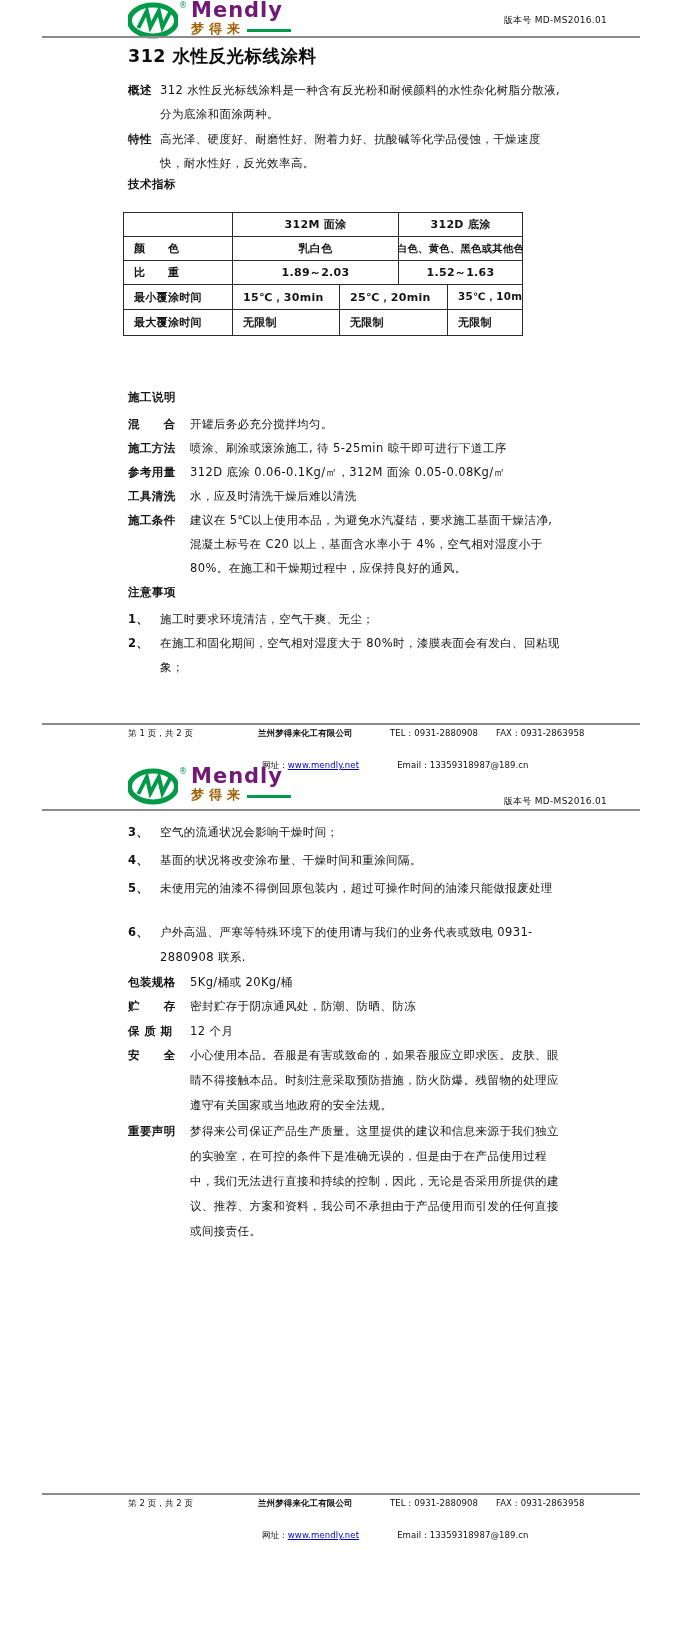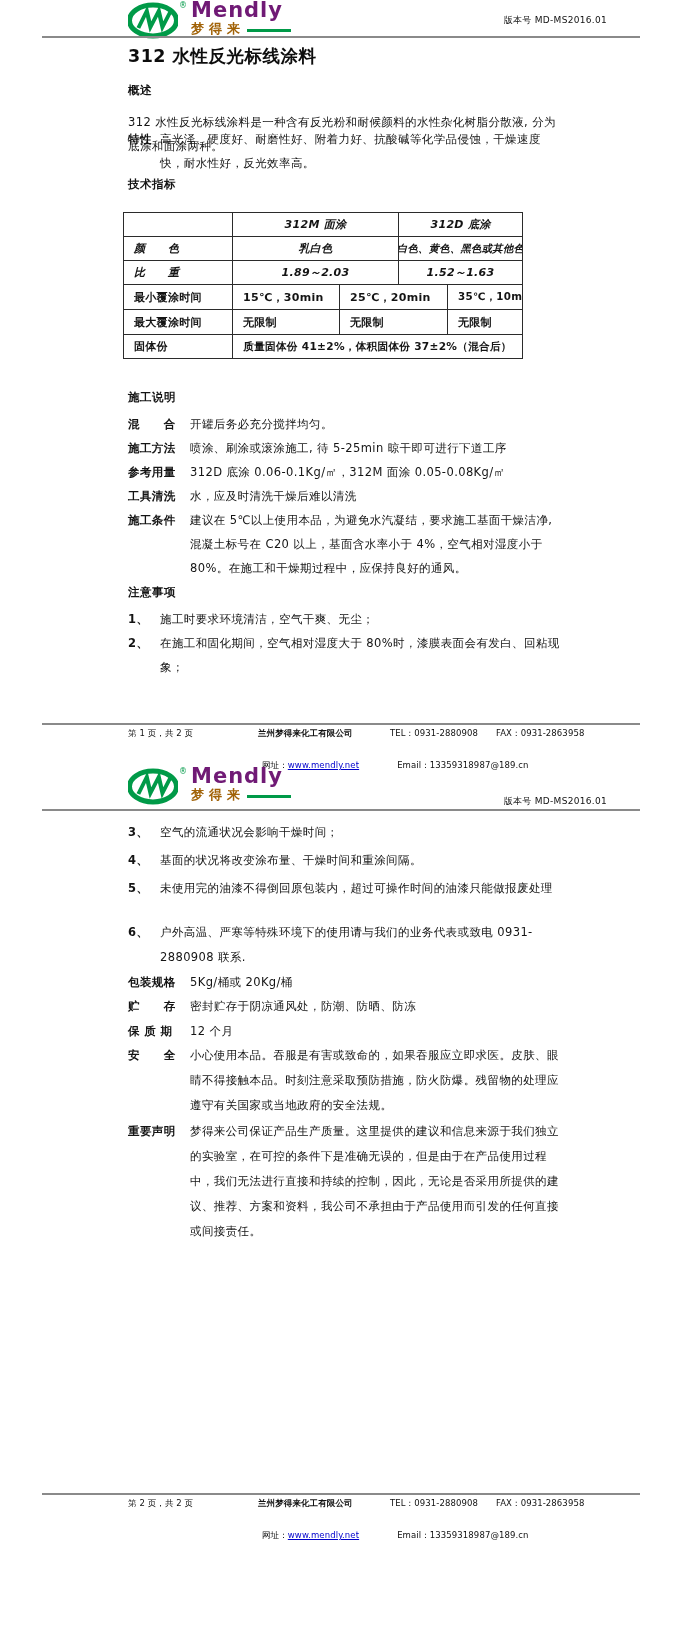--- a/index.html
+++ b/index.html
@@ -43,21 +43,21 @@
   .tc:last-child{border-right:none;}
   .cc{justify-content:center;}
   .cl{padding-left:10px;}
   .w-lab{width:109px;flex:0 0 109px;}
   .w-c2{flex:0 0 166px;}
   .w-c3{flex:1;}
   .w-m1{flex:0 0 107px;}
   .w-m2{flex:0 0 108px;}
   .w-m3{flex:1;}
   .w-span{flex:1;}
-  .h24{height:24px;font-style:italic;}.h25{height:25px;}.h23{height:23px;}
+  .h24{height:24px;}.h25{height:25px;}.h23{height:23px;}
 
   
   .footer{font-size:8.5px;letter-spacing:0.1px;color:#101010;}
   .f-line1{display:flex;align-items:baseline;}
   .f-page{flex:0 0 130px;}
   .f-co{flex:0 0 132px;font-weight:700;}
   .f-tel{flex:0 0 106px;}
   .f-fax{flex:0 0 auto;}
   .f-line2{display:flex;align-items:baseline;margin-left:134px;margin-top:20px;}
   .f-email{margin-left:38px;}
@@ -81,21 +81,21 @@
         <span class="swoosh"></span>
       </div>
     </div>
   </div>
 
   <div class="abs version" style="top:14px;right:80px;">版本号 MD-MS2016.01</div>
   <div class="abs rule" style="top:36px;left:42px;width:598px;"></div>
 
   <div class="abs doc-title" style="top:44px;left:128px;">312 水性反光标线涂料</div>
 
-  <div class="abs para" style="top:78px;left:128px;width:436px;flex-direction:column;">
+  <div class="abs para" style="top:78px;left:128px;width:436px;">
     <span class="lab">概述</span>
     <span class="txt">312 水性反光标线涂料是一种含有反光粉和耐候颜料的水性杂化树脂分散液, 分为底涂和面涂两种。</span>
   </div>
 
   <div class="abs para" style="top:127px;left:128px;width:436px;">
     <span class="lab">特性</span>
     <span class="txt">高光泽、硬度好、耐磨性好、附着力好、抗酸碱等化学品侵蚀，干燥速度快，耐水性好，反光效率高。</span>
   </div>
 
   <div class="abs sec-title" style="top:177px;left:128px;">技术指标</div>
@@ -120,24 +120,20 @@
       <div class="tc w-lab cl">最小覆涂时间</div>
       <div class="tc w-m1 cl">15℃，30min</div>
       <div class="tc w-m2 cl">25℃，20min</div>
       <div class="tc w-m3 cl" style="font-size:10.3px;">35℃，10min</div>
     </div>
     <div class="trow h25">
       <div class="tc w-lab cl">最大覆涂时间</div>
       <div class="tc w-m1 cl">无限制</div>
       <div class="tc w-m2 cl">无限制</div>
       <div class="tc w-m3 cl">无限制</div>
-    </div>
-    <div class="trow h23">
-      <div class="tc w-lab cl">固体份</div>
-      <div class="tc w-span cc" style="font-size:10.6px;">质量固体份 41±2%，体积固体份 37±2%（混合后）</div>
     </div>
   </div>
 
   <div class="abs sec-title" style="top:390px;left:128px;">施工说明</div>
 
   <div class="abs para" style="top:412px;left:128px;width:436px;">
     <span class="lab-w">混　　合</span>
     <span class="txt">开罐后务必充分搅拌均匀。</span>
   </div>
   <div class="abs para" style="top:436px;left:128px;width:436px;">

